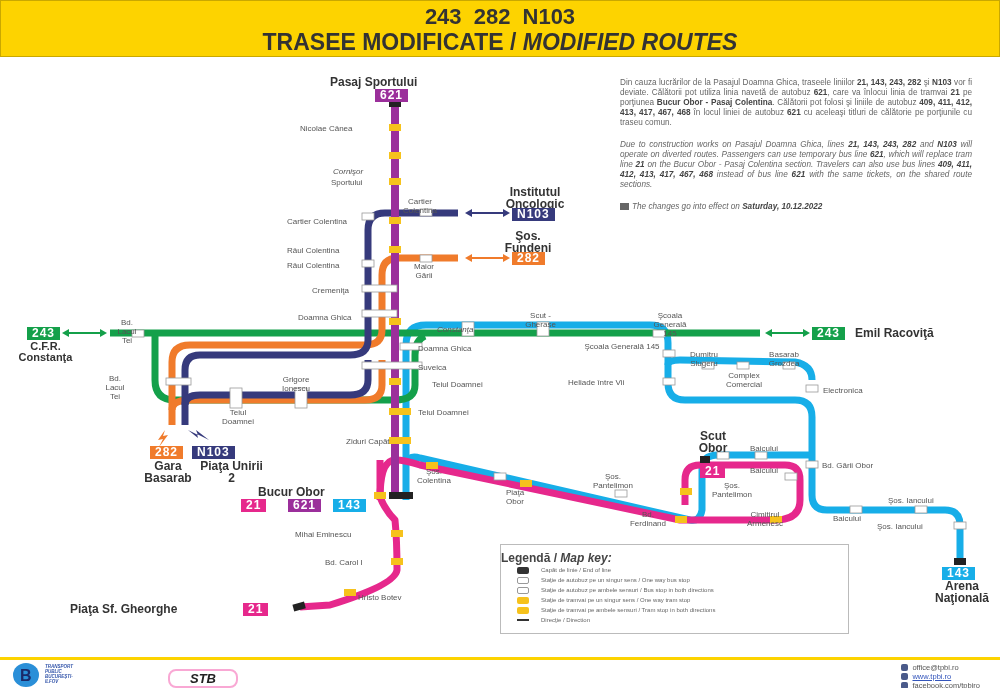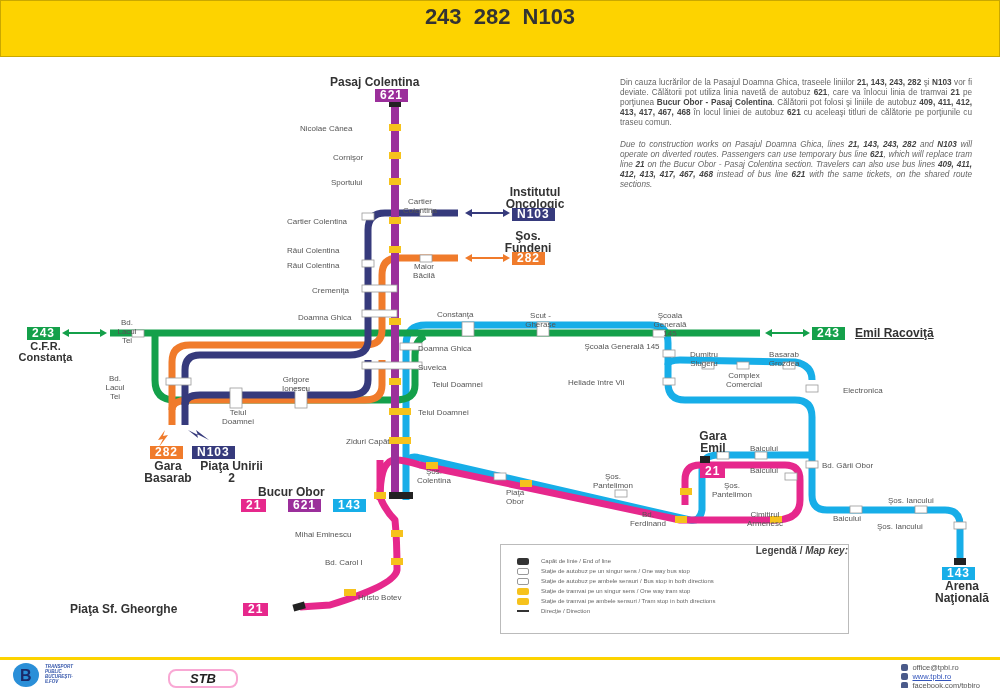--- a/index.html
+++ b/index.html
@@ -13,35 +13,36 @@
   .lbl.c{text-align:center;}
   .term{position:absolute;font-weight:bold;font-size:12px;color:#333;line-height:13px;text-align:center;white-space:nowrap;}
   .badge{position:absolute;color:#fff;font-weight:bold;font-size:12px;line-height:13px;padding:0 5px;letter-spacing:1px;}
   .info{position:absolute;left:620px;top:78px;width:352px;font-size:8.2px;line-height:10px;color:#666;text-align:justify;}
   .info p{margin:0 0 12px 0;}
   .info .en{font-style:italic;}
   .info b{color:#444;margin-top:18px;}
   .info .date{margin:0;}
   .info .cal{display:inline-block;width:9px;height:7px;background:#666;margin-right:3px;vertical-align:middle;}
   .legend{position:absolute;left:500px;top:544px;width:347px;height:88px;border:1px solid #bbb;background:#fff;}
-  .legend .title{text-align:right;font-weight:bold;font-size:10px;margin-top:0;color:#444;}
+  .legend .title{text-align:left;font-weight:bold;font-size:12px;margin-top:6px;color:#444;}
   .legend .row{display:flex;align-items:center;font-size:6px;color:#666;height:10px;margin-left:16px;}
   .legend .sw{width:12px;height:7px;margin-right:12px;border-radius:2px;box-sizing:border-box;}
   .footer-line{position:absolute;left:0;top:657px;width:1000px;height:3px;background:#fdd300;}
   .footer{position:absolute;left:0;top:661px;width:1000px;height:27px;}
   .contact{position:absolute;right:20px;top:2px;font-size:7.5px;line-height:9px;color:#555;}
   .contact div{display:flex;align-items:center;}
   .contact .ico{display:inline-block;width:7px;height:7px;border-radius:2px;background:#4a5a8a;margin-right:4px;}
   .contact a{color:#3355bb;text-decoration:underline;}
 </style>
 </head>
 <body>
 
 <div class="header">
   <div class="t1">243  282  N103</div>
+  <div class="t2"><span>TRASEE MODIFICATE / </span><i>MODIFIED ROUTES</i></div>
 </div>
 
 <svg class="map" width="1000" height="600" viewBox="0 56 1000 600" xmlns="http://www.w3.org/2000/svg">
   <g fill="none" stroke-linecap="butt" stroke-linejoin="round">
 
     <path d="M406 500 L406 345 Q406 325 426 325 L650 325 Q668 325 668 343 L668 383 Q668 400 685 400 L795 400 Q812 400 812 417 L812 495 Q812 510 827 510 L945 510 Q960 510 960 525 L960 560" stroke="#17aee8" stroke-width="7"></path>
     <path d="M668 365 Q668 360 680 360 L795 362 Q812 365 812 380" stroke="#17aee8" stroke-width="7"></path>
     <path d="M406 462 Q410 455 420 458 L690 520 Q700 522 702 510 L702 470 Q702 455 718 455 L812 455" stroke="#17aee8" stroke-width="7"></path>
 
     <path d="M110 333 L760 333" stroke="#14a04a" stroke-width="7"></path>
@@ -129,101 +130,102 @@
     <path d="M465 213 l7 -4 l0 8z M510 213 l-7 -4 l0 8z" fill="#363a7c"></path>
     <path d="M465 258 l7 -4 l0 8z M510 258 l-7 -4 l0 8z" fill="#f07b2b"></path>
     <path d="M62 333 l7 -4 l0 8z M107 333 l-7 -4 l0 8z" fill="#14a04a"></path>
     <path d="M765 333 l7 -4 l0 8z M810 333 l-7 -4 l0 8z" fill="#14a04a"></path>
     <path d="M165 430 l-7 10 l5 -1 l-4 8 l9 -12 l-5 1 z" fill="#f07b2b"></path>
     <path d="M188 430 l10 8 l-1 -4 l12 6 l-13 -10 l2 5 z" fill="#363a7c"></path>
   </g>
 
 </svg>
 
-<div class="term" style="left:330px;top:76px;">Pasaj Colentina</div>
+<div class="term" style="left:330px;top:76px;">Pasaj Sportului</div>
 <div class="badge" style="left:375px;top:89px;background:#9b2f9b;">621</div>
 
 <div class="term" style="left:500px;top:186px;width:70px;white-space:normal;line-height:12px;">Institutul Oncologic</div>
 <div class="badge" style="left:512px;top:208px;background:#363a7c;">N103</div>
 
 <div class="term" style="left:500px;top:230px;width:56px;white-space:normal;line-height:12px;">Şos. Fundeni</div>
 <div class="badge" style="left:512px;top:252px;background:#f07b2b;">282</div>
 
 <div class="badge" style="left:27px;top:327px;background:#14a04a;">243</div>
 <div class="term" style="left:8px;top:341px;width:75px;white-space:normal;line-height:11px;font-size:11px;">C.F.R. Constanţa</div>
 
 <div class="badge" style="left:812px;top:327px;background:#14a04a;">243</div>
-<div class="term" style="left:855px;top:327px;text-decoration:underline;">Emil Racoviţă</div>
+<div class="term" style="left:855px;top:327px;">Emil Racoviţă</div>
 
 <div class="badge" style="left:150px;top:446px;background:#f07b2b;">282</div>
 <div class="term" style="left:138px;top:460px;width:60px;white-space:normal;line-height:12px;">Gara Basarab</div>
 <div class="badge" style="left:192px;top:446px;background:#363a7c;">N103</div>
 <div class="term" style="left:199px;top:460px;width:65px;white-space:normal;line-height:12px;">Piaţa Unirii 2</div>
 
 <div class="term" style="left:258px;top:486px;">Bucur Obor</div>
 <div class="badge" style="left:241px;top:499px;background:#e6288c;">21</div>
 <div class="badge" style="left:288px;top:499px;background:#9b2f9b;">621</div>
 <div class="badge" style="left:333px;top:499px;background:#17aee8;">143</div>
 
-<div class="term" style="left:690px;top:430px;width:46px;white-space:normal;line-height:12px;">Gara Emil</div>
+<div class="term" style="left:690px;top:430px;width:46px;white-space:normal;line-height:12px;">Scut Obor</div>
 <div class="badge" style="left:700px;top:465px;background:#e6288c;">21</div>
 
 <div class="term" style="left:70px;top:603px;">Piaţa Sf. Gheorghe</div>
 <div class="badge" style="left:243px;top:603px;background:#e6288c;">21</div>
 
 <div class="badge" style="left:942px;top:567px;background:#17aee8;">143</div>
 <div class="term" style="left:925px;top:580px;width:74px;white-space:normal;line-height:12px;">Arena Naţională</div>
 
 <div class="lbl" style="left:300px;top:124px;">Nicolae Cânea</div>
-<div class="lbl" style="left:333px;top:153px;">Cornişor</div>
+<div class="lbl" style="left:333px;top:167px;font-style:italic;">Cornişor</div>
 <div class="lbl" style="left:331px;top:178px;">Sportului</div>
 <div class="lbl c" style="left:402px;top:197px;width:36px;white-space:normal;">Cartier Colentina</div>
 <div class="lbl" style="left:287px;top:217px;">Cartier Colentina</div>
 <div class="lbl" style="left:287px;top:246px;">Râul Colentina</div>
 <div class="lbl" style="left:287px;top:261px;">Râul Colentina</div>
-<div class="lbl c" style="left:410px;top:262px;width:28px;white-space:normal;">Maior Băcilă</div>
+<div class="lbl c" style="left:410px;top:262px;width:28px;white-space:normal;">Maior Gării</div>
 <div class="lbl" style="left:312px;top:286px;">Cremeniţa</div>
 <div class="lbl" style="left:298px;top:313px;">Doamna Ghica</div>
 <div class="lbl c" style="left:112px;top:318px;width:30px;white-space:normal;">Bd. Lacul Tei</div>
 <div class="lbl" style="left:418px;top:344px;">Doamna Ghica</div>
 <div class="lbl" style="left:418px;top:363px;">Suveica</div>
 <div class="lbl c" style="left:100px;top:374px;width:30px;white-space:normal;">Bd. Lacul Tei</div>
 <div class="lbl c" style="left:276px;top:375px;width:40px;white-space:normal;">Grigore Ionescu</div>
 <div class="lbl" style="left:432px;top:380px;">Teiul Doamnei</div>
 <div class="lbl c" style="left:218px;top:408px;width:40px;white-space:normal;">Teiul Doamnei</div>
 <div class="lbl" style="left:418px;top:408px;">Teiul Doamnei</div>
 <div class="lbl" style="left:346px;top:437px;">Ziduri Capăt</div>
-<div class="lbl" style="left:437px;top:310px;">Constanţa</div>
+<div class="lbl" style="left:437px;top:325px;font-style:italic;">Constanţa</div>
 <div class="lbl c" style="left:518px;top:311px;width:45px;white-space:normal;">Scut - Gherase</div>
 <div class="lbl c" style="left:650px;top:311px;width:40px;white-space:normal;">Şcoala Generală 145</div>
 <div class="lbl c" style="left:583px;top:342px;width:78px;white-space:normal;">Şcoala Generală 145</div>
 <div class="lbl c" style="left:682px;top:350px;width:44px;white-space:normal;">Dumitru Slugeru</div>
 <div class="lbl c" style="left:760px;top:350px;width:48px;white-space:normal;">Basarab Grozdea</div>
 <div class="lbl c" style="left:720px;top:371px;width:48px;white-space:normal;">Complex Comercial</div>
 <div class="lbl" style="left:568px;top:378px;">Heliade între Vii</div>
-<div class="lbl" style="left:823px;top:386px;margin-left:20px;">Electronica</div>
+<div class="lbl" style="left:823px;top:386px;">Electronica</div>
 <div class="lbl c" style="left:410px;top:467px;width:48px;white-space:normal;">Şos. Colentina</div>
 <div class="lbl c" style="left:500px;top:488px;width:30px;white-space:normal;">Piaţa Obor</div>
 <div class="lbl c" style="left:588px;top:472px;width:50px;white-space:normal;">Şos. Pantelimon</div>
 <div class="lbl c" style="left:707px;top:481px;width:50px;white-space:normal;">Şos. Pantelimon</div>
 <div class="lbl c" style="left:626px;top:510px;width:44px;white-space:normal;">Bd. Ferdinand</div>
 <div class="lbl c" style="left:740px;top:510px;width:50px;white-space:normal;">Cimitirul Armenesc</div>
 <div class="lbl" style="left:750px;top:444px;">Baicului</div>
 <div class="lbl" style="left:750px;top:466px;">Baicului</div>
 <div class="lbl" style="left:822px;top:461px;">Bd. Gării Obor</div>
 <div class="lbl" style="left:833px;top:514px;">Baicului</div>
 <div class="lbl" style="left:888px;top:496px;">Şos. Iancului</div>
 <div class="lbl" style="left:877px;top:522px;">Şos. Iancului</div>
 <div class="lbl" style="left:295px;top:530px;">Mihai Eminescu</div>
 <div class="lbl" style="left:325px;top:558px;">Bd. Carol I</div>
 <div class="lbl" style="left:358px;top:593px;">Hristo Botev</div>
 
 <div class="info">
   <p><span>Din cauza lucrărilor de la Pasajul Doamna Ghica, traseele liniilor </span><b>21, 143, 243, 282</b><span> şi </span><b>N103</b><span> vor fi deviate. Călătorii pot utiliza linia navetă de autobuz </span><b>621</b><span>, care va înlocui linia de tramvai </span><b>21</b><span> pe porţiunea </span><b>Bucur Obor - Pasaj Colentina</b><span>. Călătorii pot folosi şi liniile de autobuz </span><b>409, 411, 412, 413, 417, 467, 468</b><span> în locul liniei de autobuz </span><b>621</b><span> cu aceleaşi titluri de călătorie pe porţiunile cu traseu comun.</span></p>
   <p class="en"><span>Due to construction works on Pasajul Doamna Ghica, lines </span><b>21, 143, 243, 282</b><span> and </span><b>N103</b><span> will operate on diverted routes. Passengers can use temporary bus line </span><b>621</b><span>, which will replace tram line </span><b>21</b><span> on the Bucur Obor - Pasaj Colentina section. Travelers can also use bus lines </span><b>409, 411, 412, 413, 417, 467, 468</b><span> instead of bus line </span><b>621</b><span> with the same tickets, on the shared route sections.</span></p>
+  <p class="date en"><span class="cal"></span><span>The changes go into effect on </span><b>Saturday, 10.12.2022</b></p>
 </div>
 
 <div class="legend">
   <div class="title"><span>Legendă / </span><i>Map key:</i></div>
   <div class="row">
       <span class="sw" style="background:#333;"></span>
       <span>Capăt de linie / End of line</span>
     </div>
   <div class="row">
       <span class="sw" style="border:1px solid #999;background:#fff;"></span>

